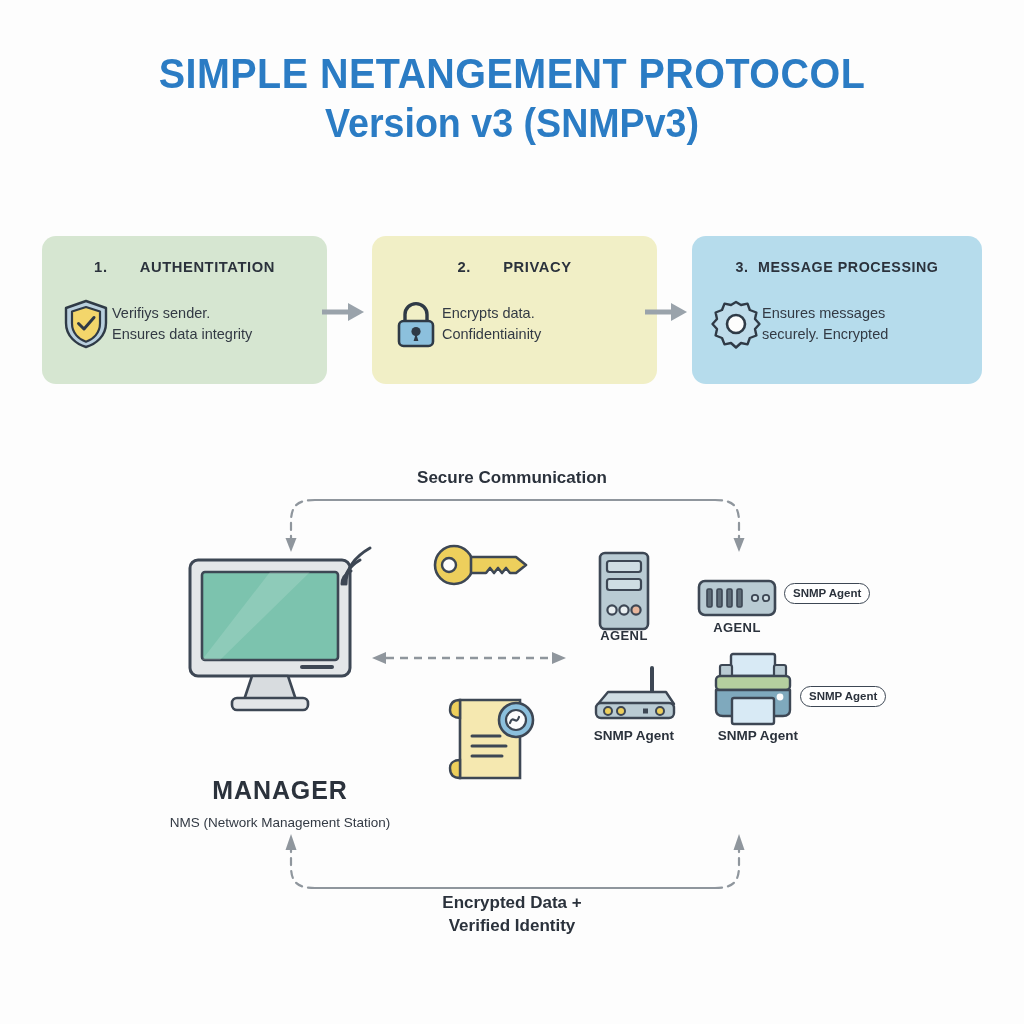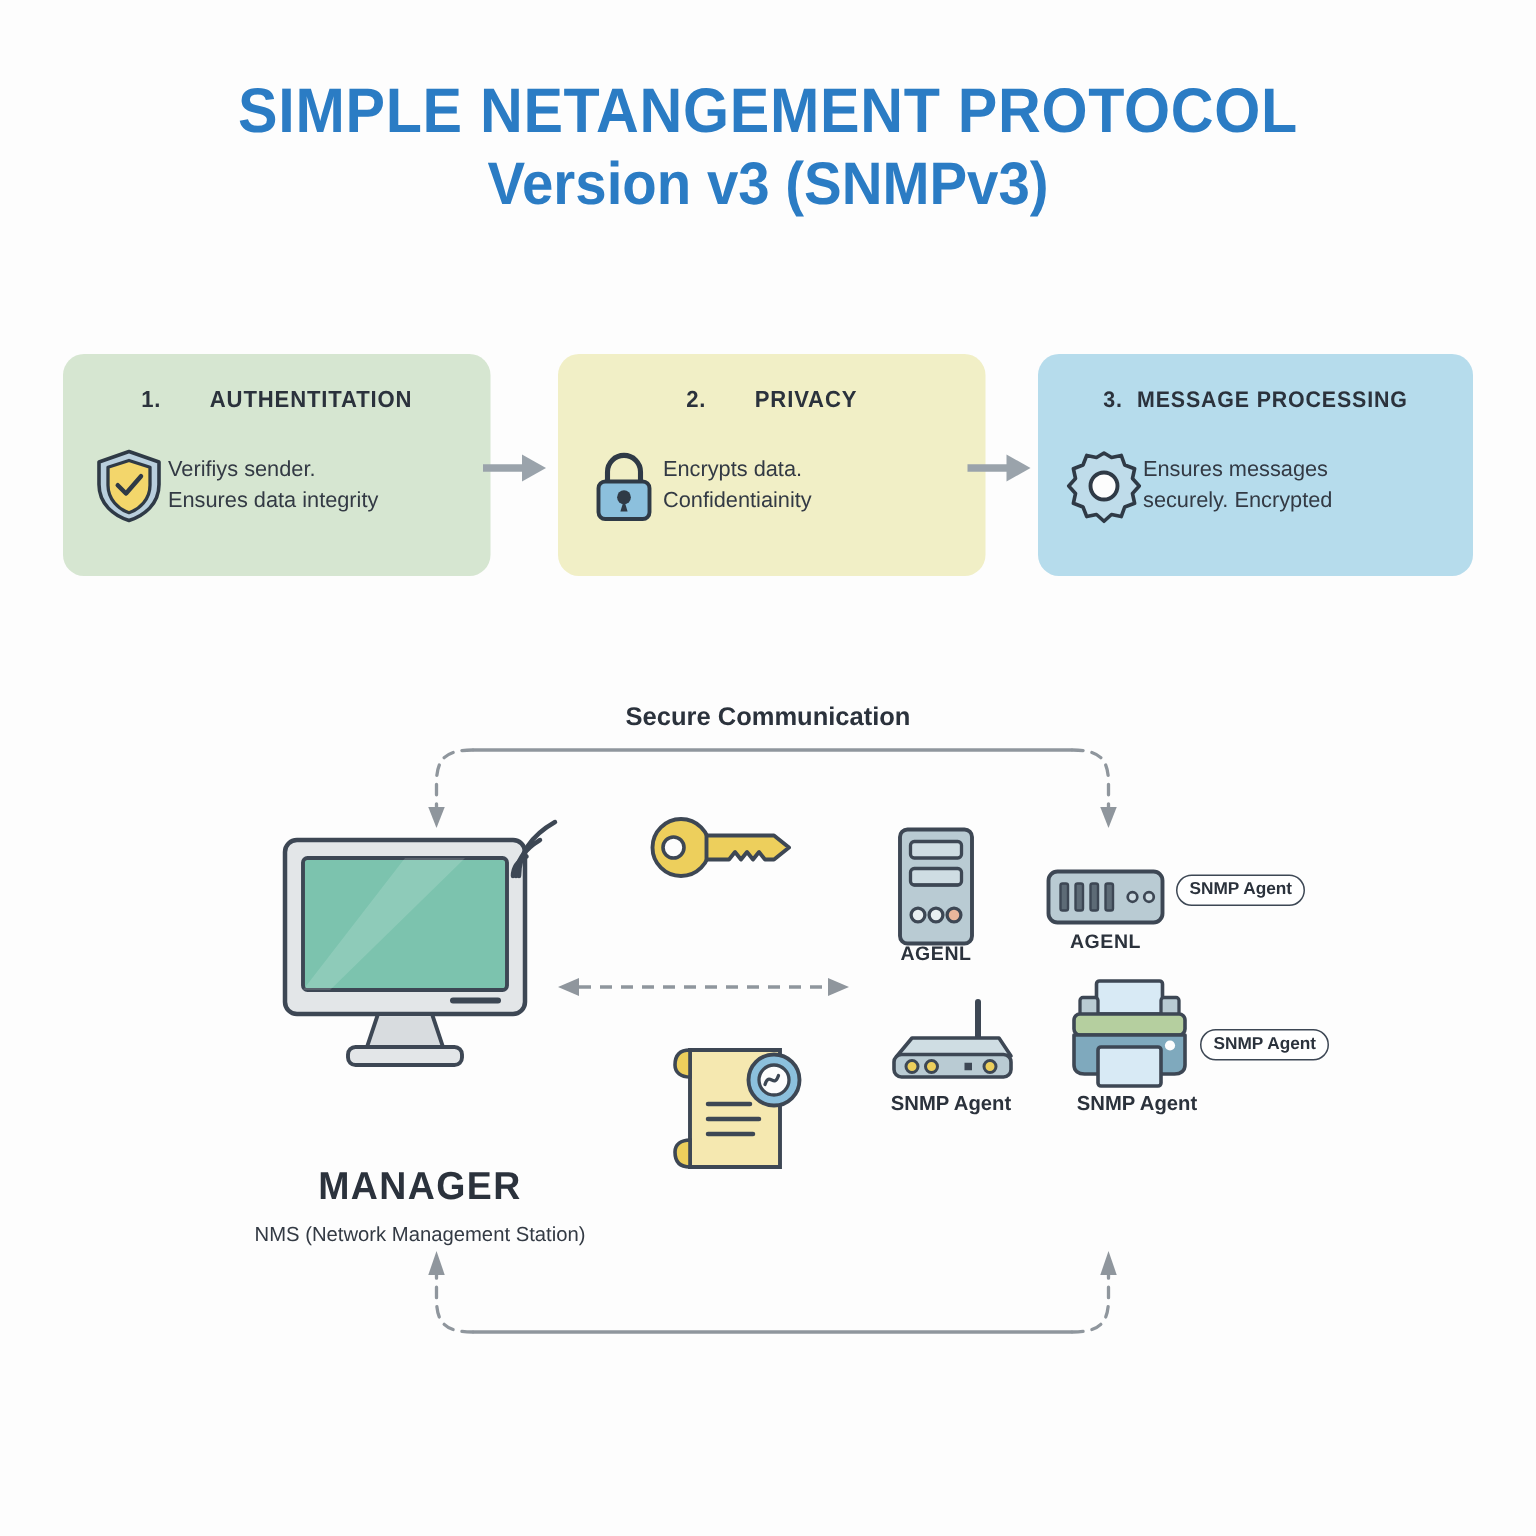--- a/index.html
+++ b/index.html
@@ -280,15 +280,19 @@
     <div class="pill" style="left:800px;top:256px;">SNMP Agent</div>
 
     <svg style="position:absolute;left:285px;top:400px;width:460px;height:62px;" viewBox="0 0 460 62">
       <path d="M30 58 H430" stroke="#8f969d" stroke-width="2.2" fill="none"></path>
       <path d="M30 58 C12 58 6 52 6 36 V18" stroke="#8f969d" stroke-width="2.2" fill="none" stroke-dasharray="7 6" stroke-linecap="round"></path>
       <path d="M430 58 C448 58 454 52 454 36 V18" stroke="#8f969d" stroke-width="2.2" fill="none" stroke-dasharray="7 6" stroke-linecap="round"></path>
       <path d="M0.5 20 L6 4 L11.5 20 Z" fill="#8f969d"></path>
       <path d="M448.5 20 L454 4 L459.5 20 Z" fill="#8f969d"></path>
     </svg>
 
+    <div class="lbl bottom-cap">
+      <div>Encrypted Data +</div>
+      <div>Verified Identity</div>
+    </div>
 
   </div>
 </div>
 
 </body></html>

